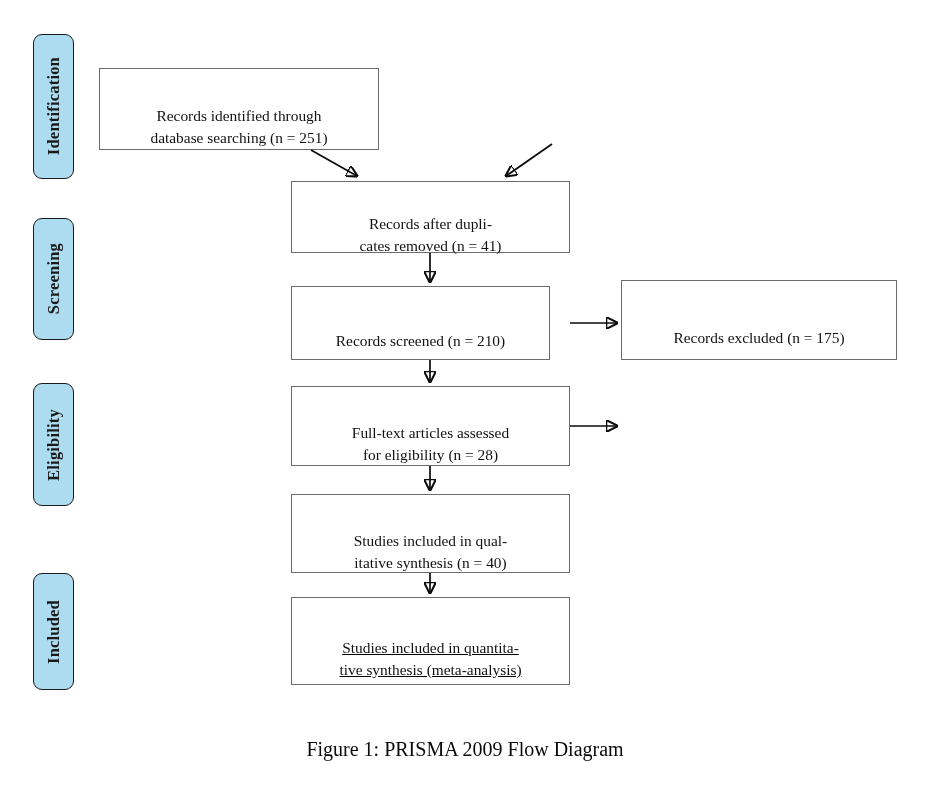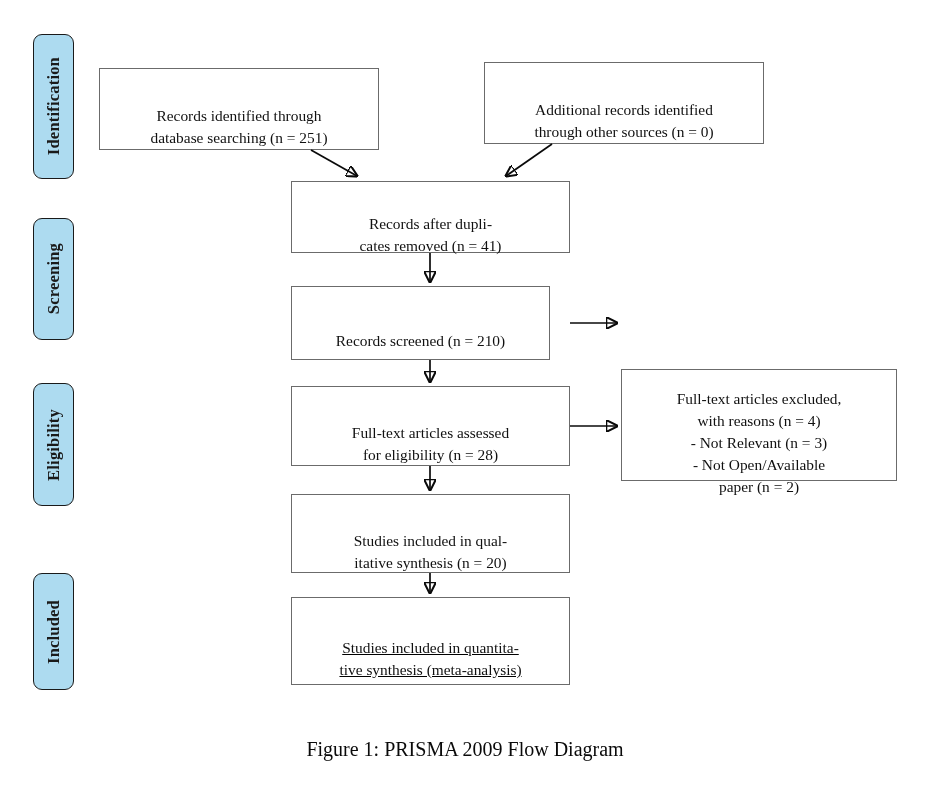--- a/index.html
+++ b/index.html
@@ -96,51 +96,43 @@
 
   <div class="stage-tab" style="left:33px; top:573px; width:41px; height:117px;">
     <span class="stage-label">Included</span>
   </div>
 
   <div class="flow-box" style="left:99px; top:68px; width:280px; height:82px;">
     <span class="box-text">Records identified through
 database searching (n = 251)</span>
   </div>
 
-  <div class="flow-box" style="left:484px; top:62px; width:280px; height:82px;">
-    <span class="box-text">Additional records identified
-through other sources (n = 0)</span>
-  </div>
 
   <div class="flow-box" style="left:291px; top:181px; width:279px; height:72px;">
     <span class="box-text">Records after dupli-
 cates removed (n = 41)</span>
   </div>
 
   <div class="flow-box" style="left:291px; top:286px; width:259px; height:74px;">
     <span class="box-text">Records screened (n = 210)</span>
   </div>
 
+  <div class="flow-box" style="left:621px; top:280px; width:276px; height:80px;">
+    <span class="box-text">Records excluded (n = 175)</span>
+  </div>
 
   <div class="flow-box" style="left:291px; top:386px; width:279px; height:80px;">
     <span class="box-text">Full-text articles assessed
 for eligibility (n = 28)</span>
   </div>
 
-  <div class="flow-box" style="left:621px; top:369px; width:276px; height:112px;">
-    <span class="box-text">Full-text articles excluded,
-with reasons (n = 4)
-- Not Relevant (n = 3)
-- Not Open/Available
-paper (n = 2)</span>
-  </div>
 
   <div class="flow-box" style="left:291px; top:494px; width:279px; height:79px;">
     <span class="box-text">Studies included in qual-
-itative synthesis (n = 20)</span>
+itative synthesis (n = 40)</span>
   </div>
 
   <div class="flow-box" style="left:291px; top:597px; width:279px; height:88px;text-decoration:underline;">
     <span class="box-text">Studies included in quantita-
 tive synthesis (meta-analysis)</span>
   </div>
 
   <svg class="connector" style="left:0; top:0;" width="930" height="804">
     <defs>
       <marker id="arrowhead" viewBox="0 0 10 10" refX="9" refY="5" markerWidth="7" markerHeight="7" orient="auto-start-reverse">

